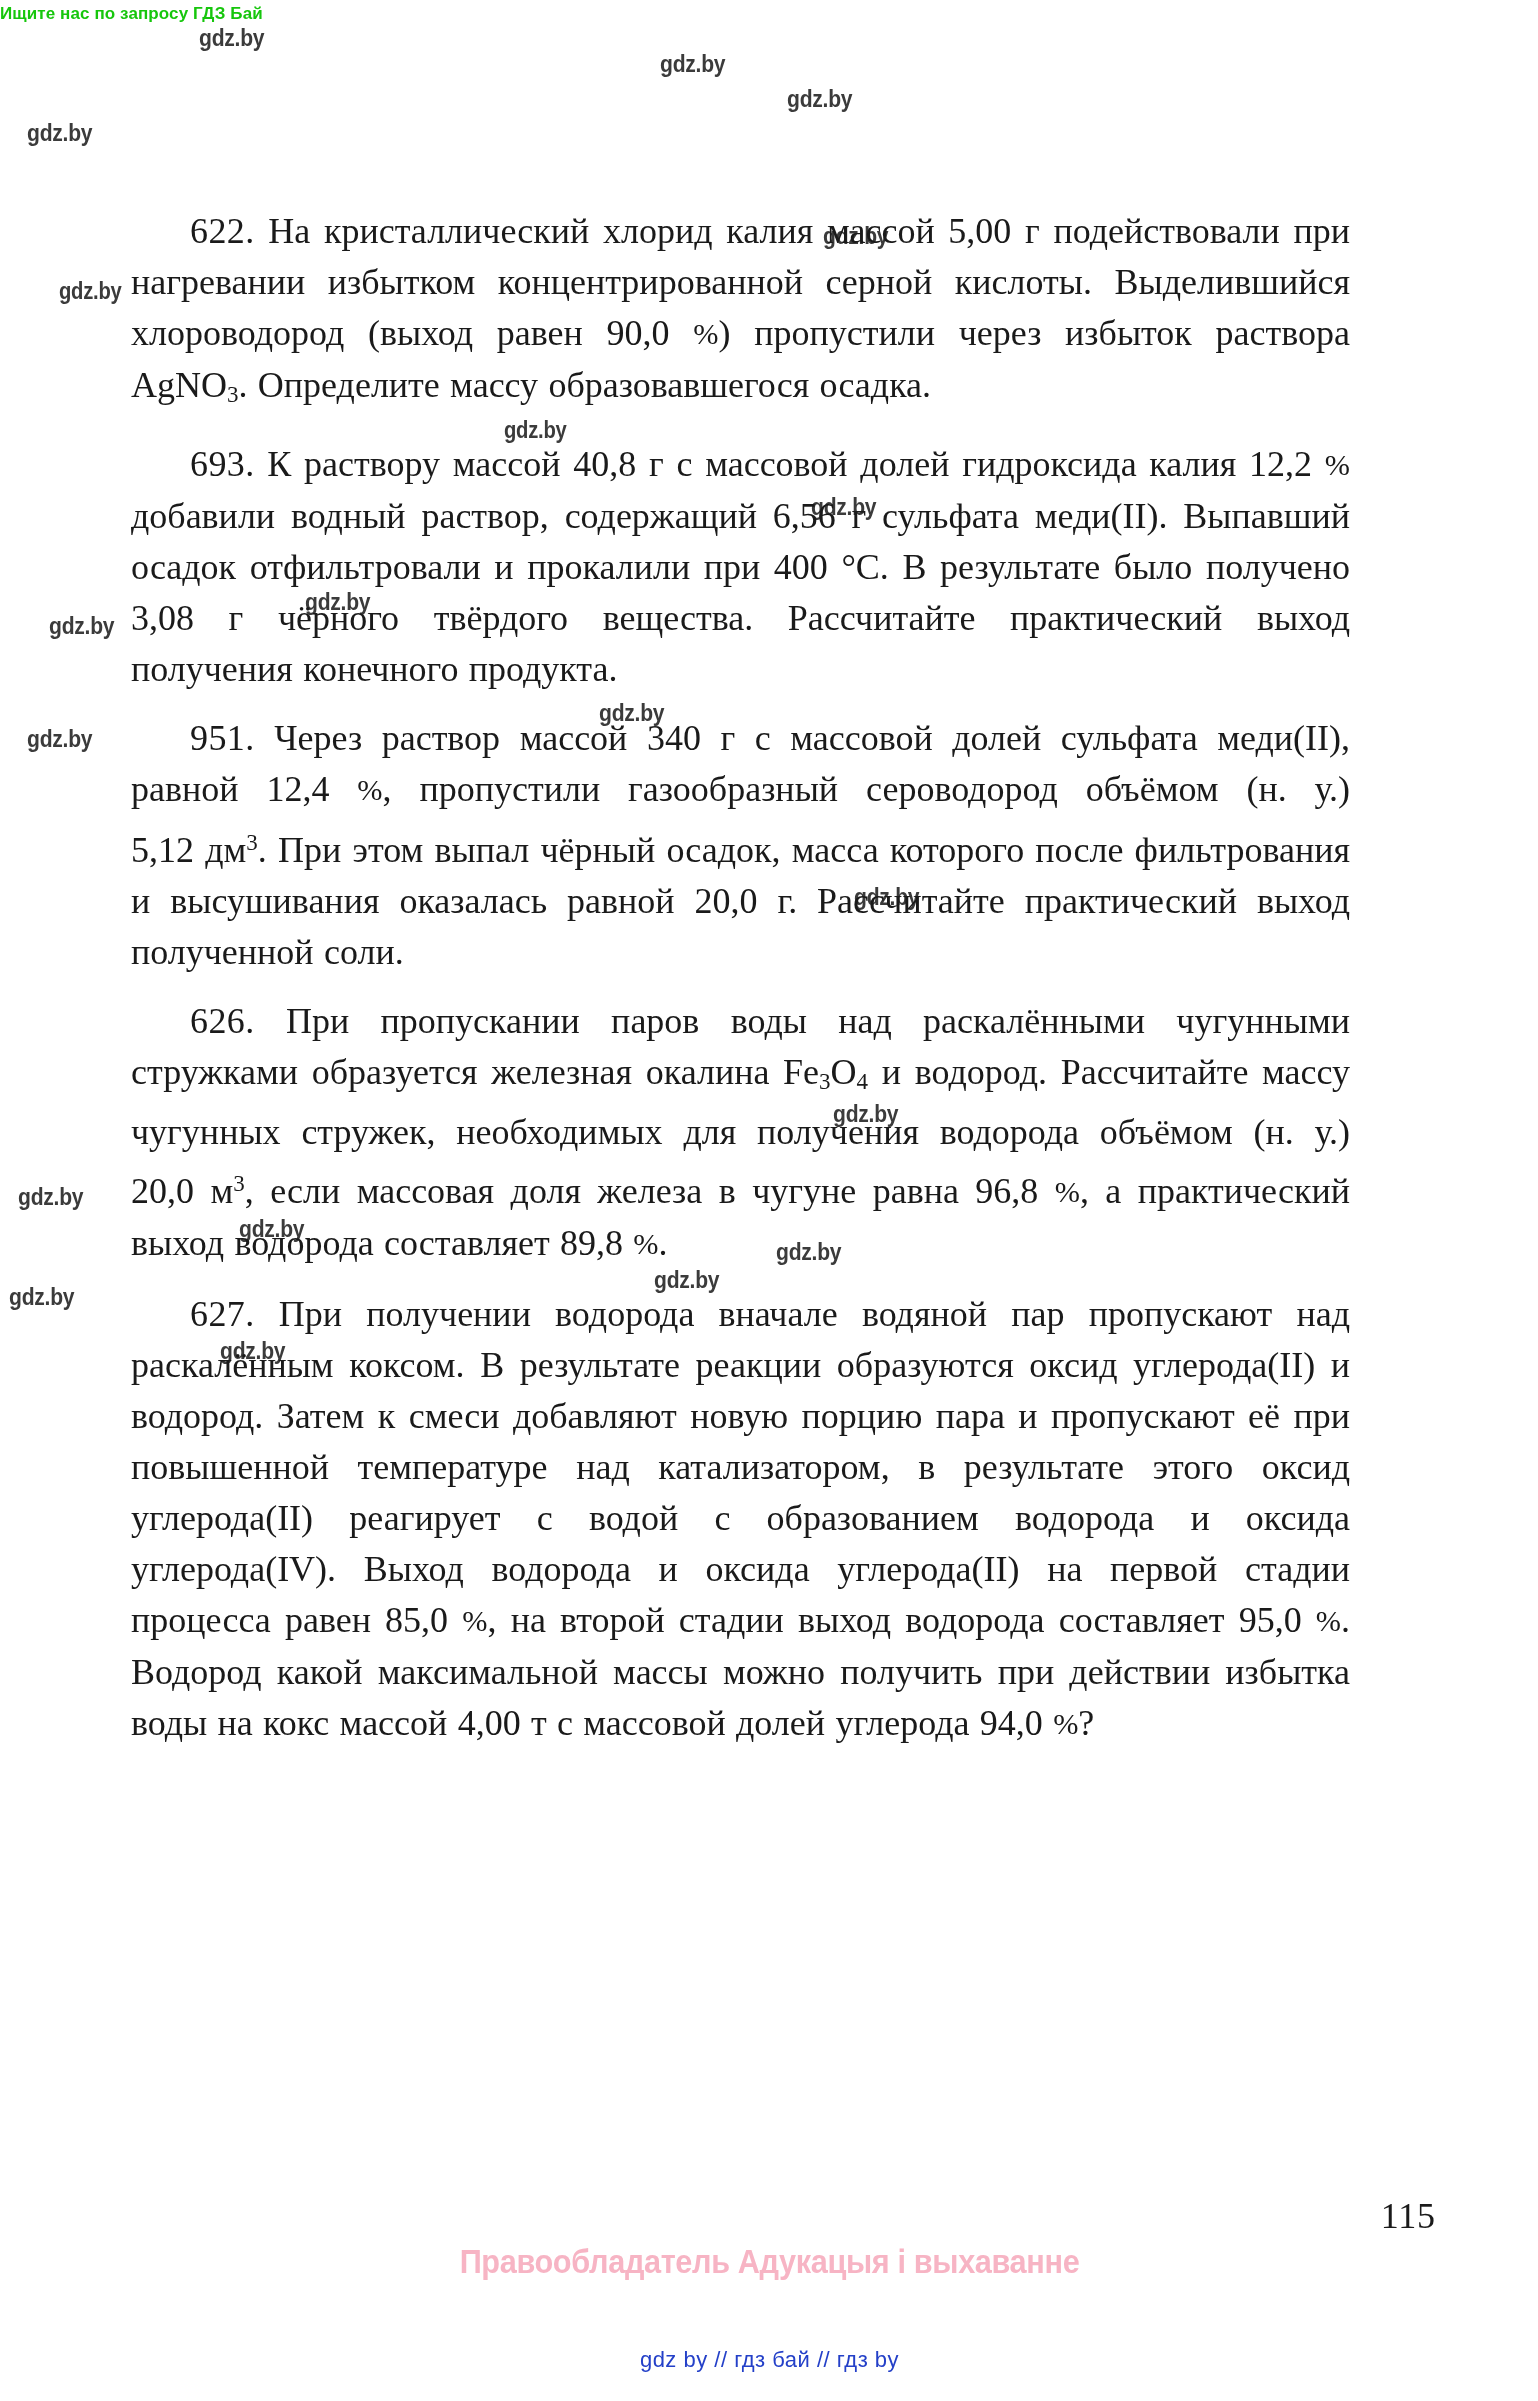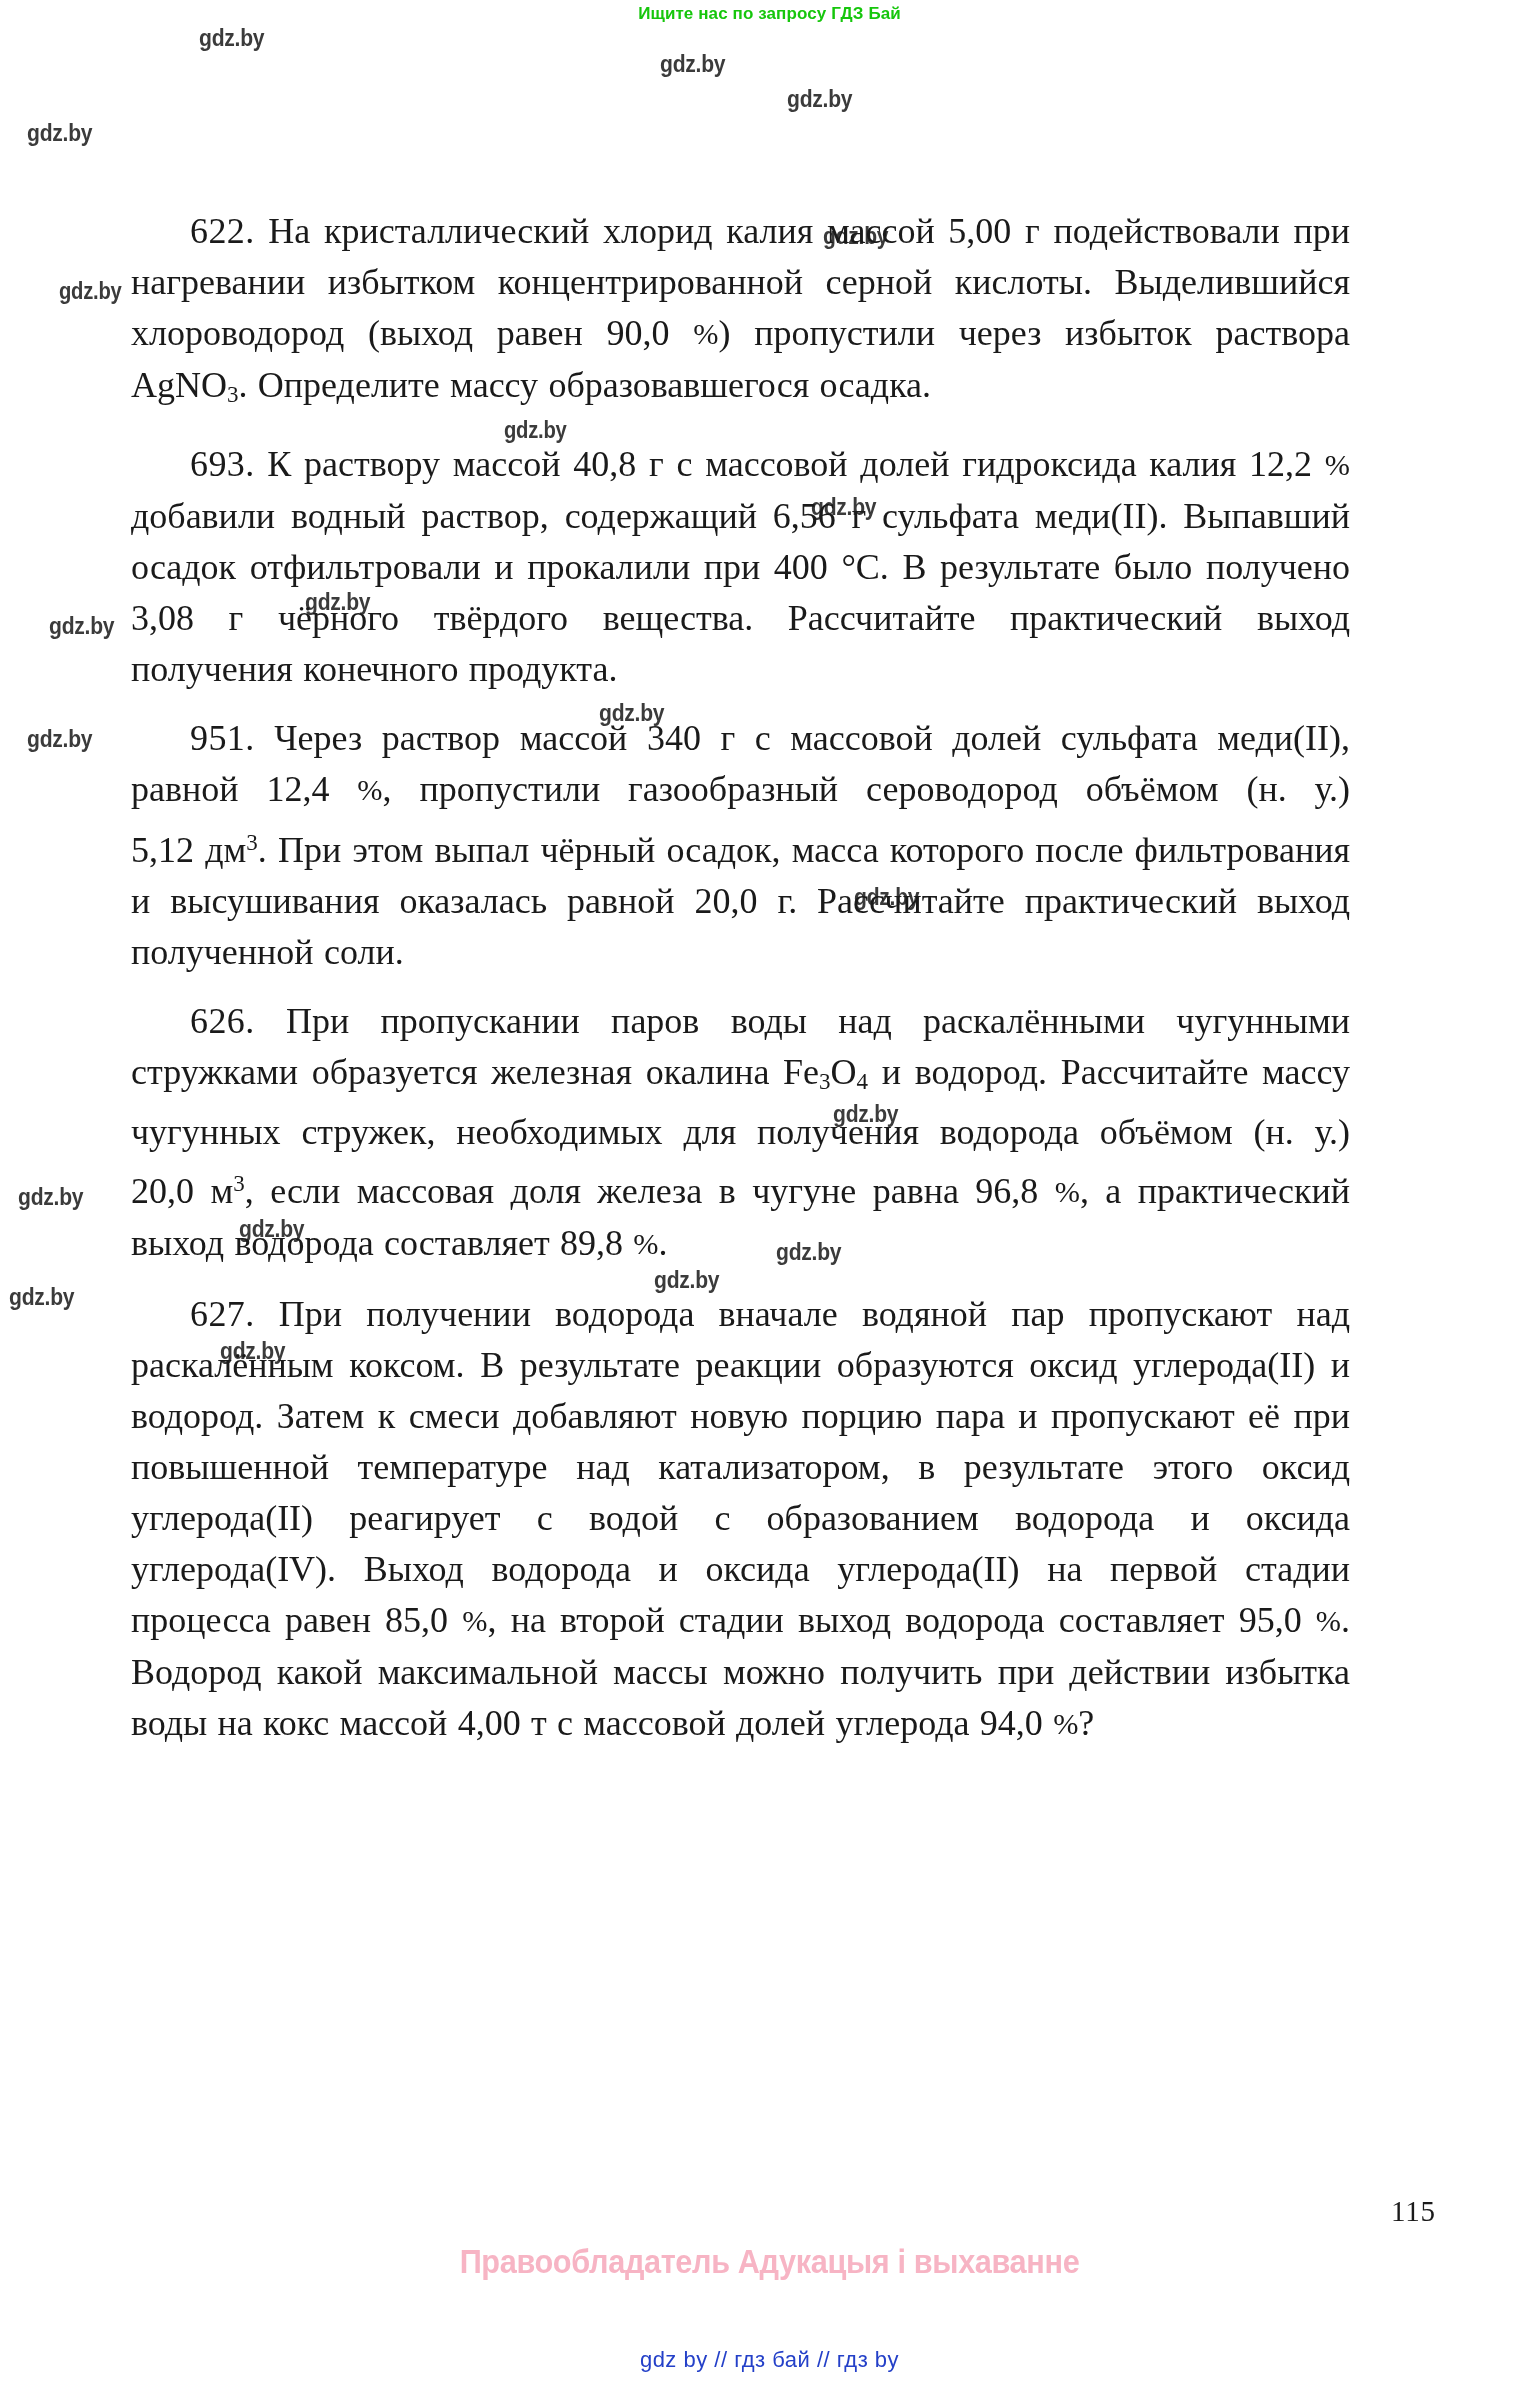--- a/index.html
+++ b/index.html
@@ -17,21 +17,21 @@
     color: #1a1a1a;
     -webkit-font-smoothing: antialiased;
   }
 
   
   .promo-banner {
     position: absolute;
     top: 3.5px;
     left: 0;
     width: 100%;
-    text-align: center;
+    text-align: left;
     font-family: "Liberation Sans", "DejaVu Sans", sans-serif;
     font-size: 17px;
     font-weight: 600;
     color: #16c60c;
     letter-spacing: 0.1px;
     white-space: nowrap;
   }
 
   
   .wm {
@@ -70,21 +70,21 @@
   }
   .task sub  { font-size: .64em; vertical-align: -.22em; }
   .task sup  { font-size: .64em; vertical-align:  .52em; }
   .pct { font-size: .84em; vertical-align: .03em; }
 
   
   .page-number {
     position: absolute;
     right: 103px;
     top: 2195px;
-    font-size: 29px;
+    font-size: 36px;
     letter-spacing: 0.9px;
   }
   .copyright-line {
     position: absolute;
     left: 0;
     top: 2243px;
     width: 100%;
     text-align: center;
     font-family: "Liberation Sans", "DejaVu Sans", sans-serif;
     font-size: 33px;

